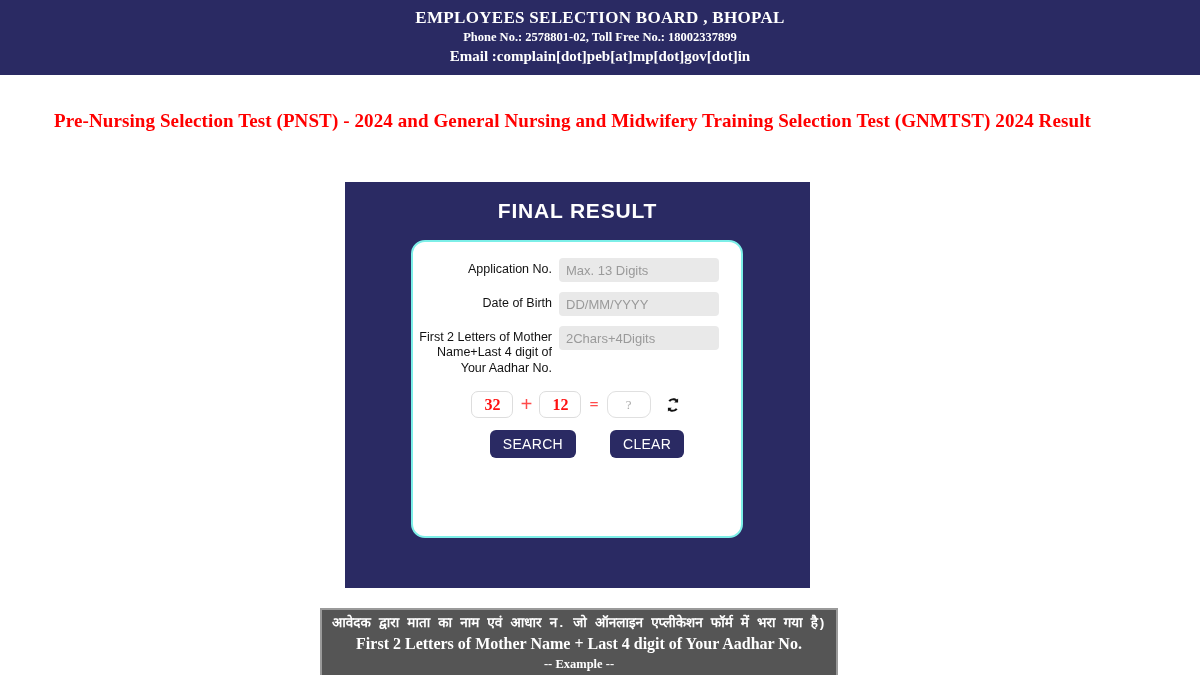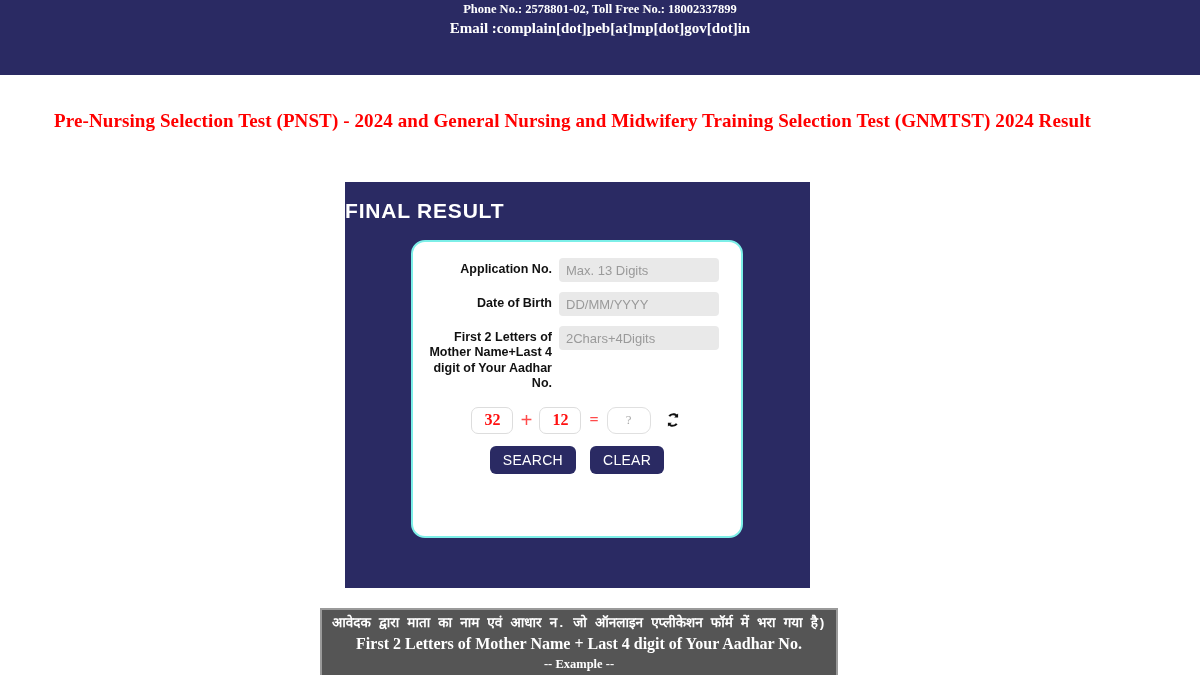--- a/index.html
+++ b/index.html
@@ -60,20 +60,21 @@
   
   .result-panel {
     position: absolute;
     left: 345px; top: 182px;
     width: 465px;
     height: 406px;
     background: #2a2a63;
   }
   .panel-heading {
     margin-top: 17px;
+    text-align: center;
     color: #ffffff;
     font-size: 21px;
     font-weight: bold;
     letter-spacing: 0.8px;
   }
 
   
   .form-card {
     position: absolute;
     left: 66px; top: 58px;
@@ -90,21 +91,21 @@
     align-items: flex-start;
     margin-top: 10px;
     padding-left: 6px;
   }
   .field-row.first { margin-top: 16px; }
 
   .field-label {
     width: 140px;
     text-align: right;
     font-size: 12.5px;
-    font-weight: bold;
+    font-weight: normal;
     color: #111111;
     line-height: 1.23;
     padding-right: 7px;
     padding-top: 4px;
     box-sizing: border-box;
   }
   .field-input {
     width: 160px;
     height: 24px;
     background: #e9e9e9;
@@ -191,20 +192,21 @@
   .action-btn {
     background: #2a2a63;
     color: #ffffff;
     border: none;
     border-radius: 6px;
     font-size: 14px;
     font-family: "Liberation Sans", sans-serif;
     padding: 6px 13px;
     cursor: pointer;
     letter-spacing: 0.3px;
+    margin-left: 20px;
   }
 
   
   .note-banner {
     position: absolute;
     left: 320px; top: 608px;
     width: 518px;
     height: 80px;
     background: #555555;
     border: 2px solid #9a9a9a;
@@ -226,20 +228,21 @@
   }
   .note-example {
     font-size: 12.5px;
     line-height: 1.3;
   }
 </style>
 </head>
 <body>
 
 <div class="header-band">
+  <div class="header-title">EMPLOYEES SELECTION BOARD , BHOPAL</div>
   <div class="header-phone">Phone No.: 2578801-02, Toll Free No.: 18002337899</div>
   <div class="header-email">Email :complain[dot]peb[at]mp[dot]gov[dot]in</div>
 </div>
 
 <div class="page-title">Pre-Nursing Selection Test (PNST) - 2024 and General Nursing and Midwifery Training Selection Test (GNMTST) 2024 Result</div>
 
 <div class="result-panel">
 
   <div class="panel-heading">FINAL RESULT</div>
 

